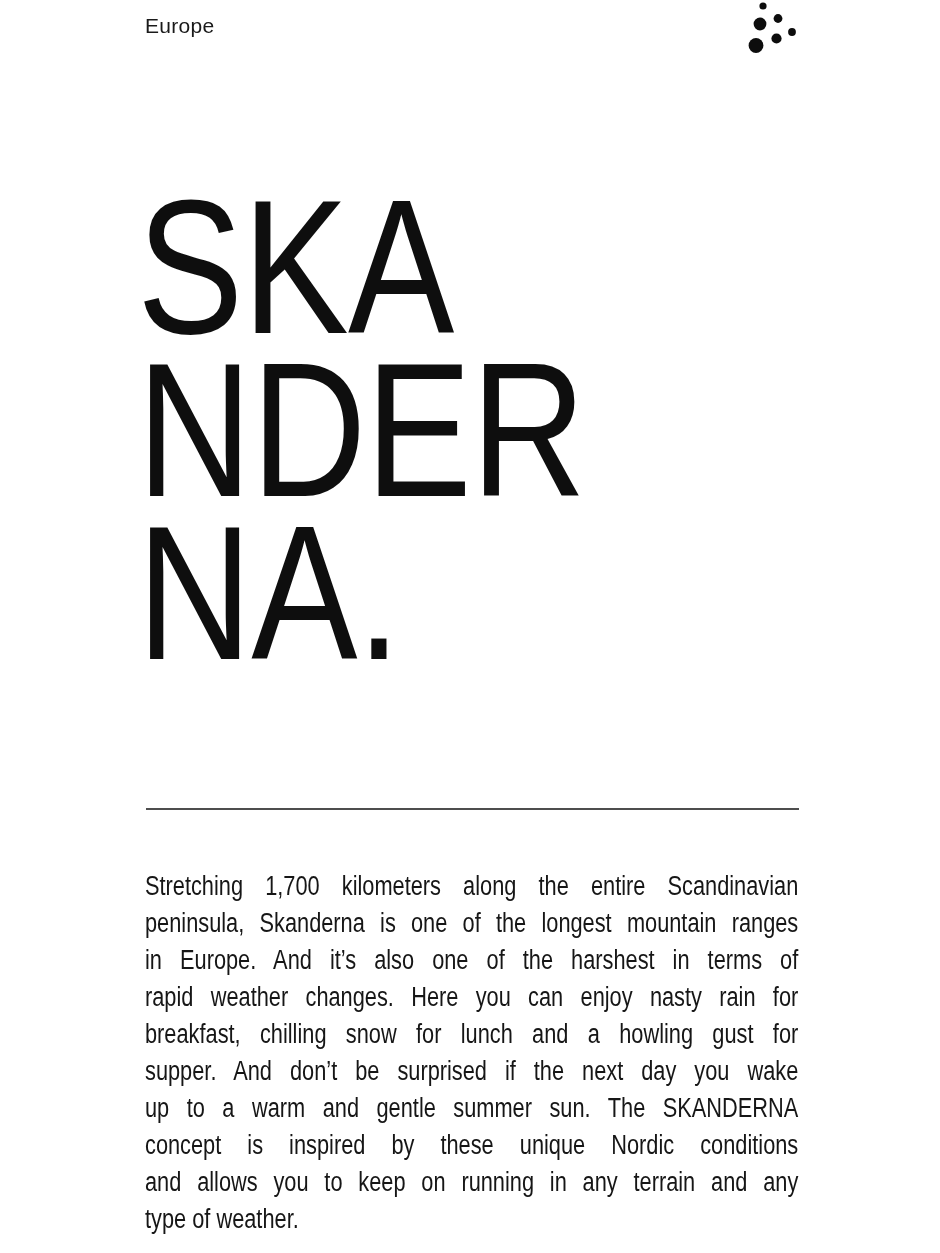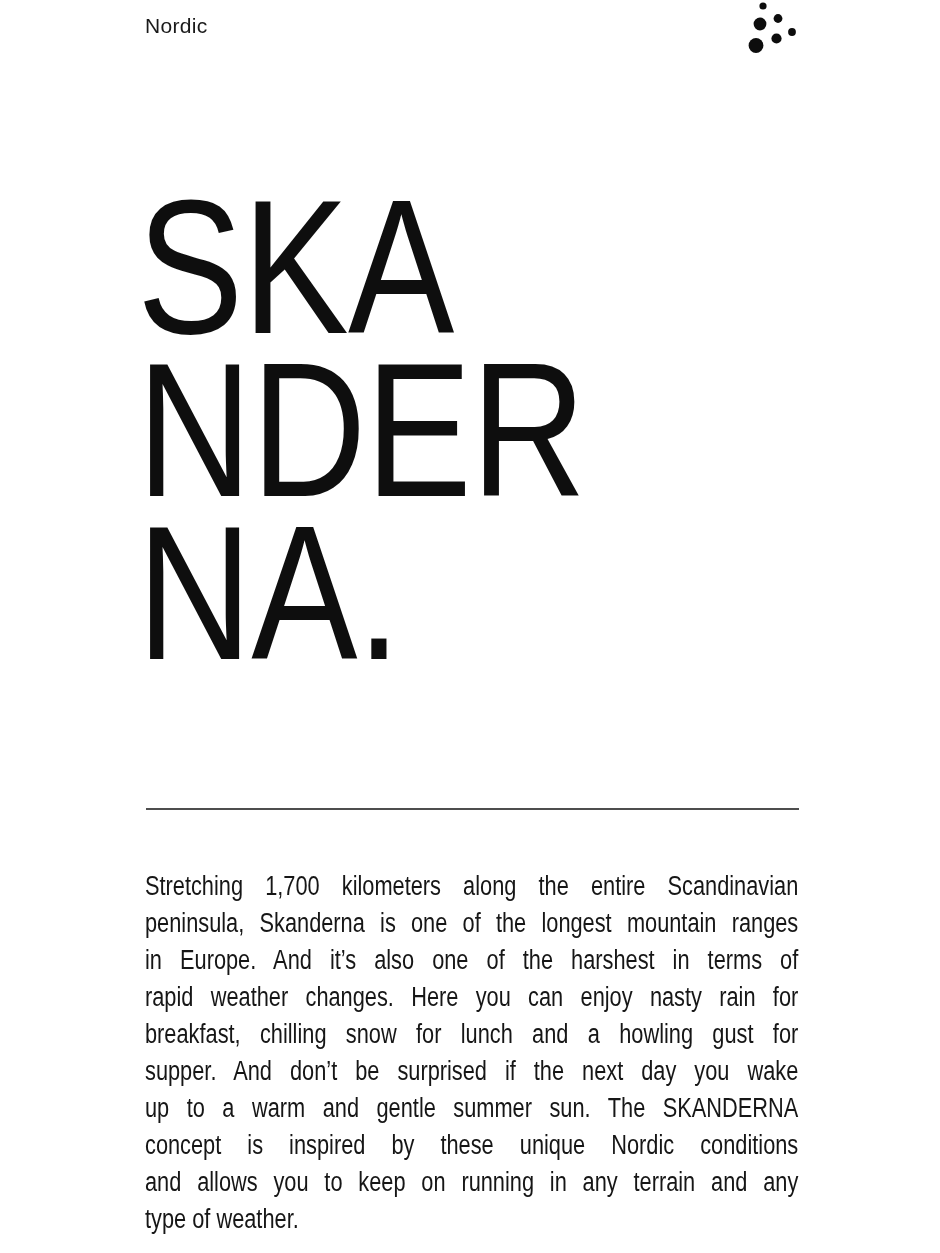--- a/index.html
+++ b/index.html
@@ -43,21 +43,21 @@
     text-align:justify;
     text-align-last:justify;
   }
   .jline.last{
     text-align-last:left;
   }
 </style>
 </head>
 <body>
 
-<div class="category">Nordic</div>
+<div class="category">Europe</div>
 
 <div class="logo">
   <svg width="64" height="58" viewBox="0 0 64 58" xmlns="http://www.w3.org/2000/svg" aria-hidden="true">
     <g fill="#0d0d0d">
       <circle cx="19" cy="6" r="3.6"></circle>
       <circle cx="34" cy="18.5" r="4.4"></circle>
       <circle cx="16" cy="24" r="6.4"></circle>
       <circle cx="48" cy="32" r="3.9"></circle>
       <circle cx="32.5" cy="38.5" r="5.1"></circle>
       <circle cx="12" cy="45.5" r="7.4"></circle>

